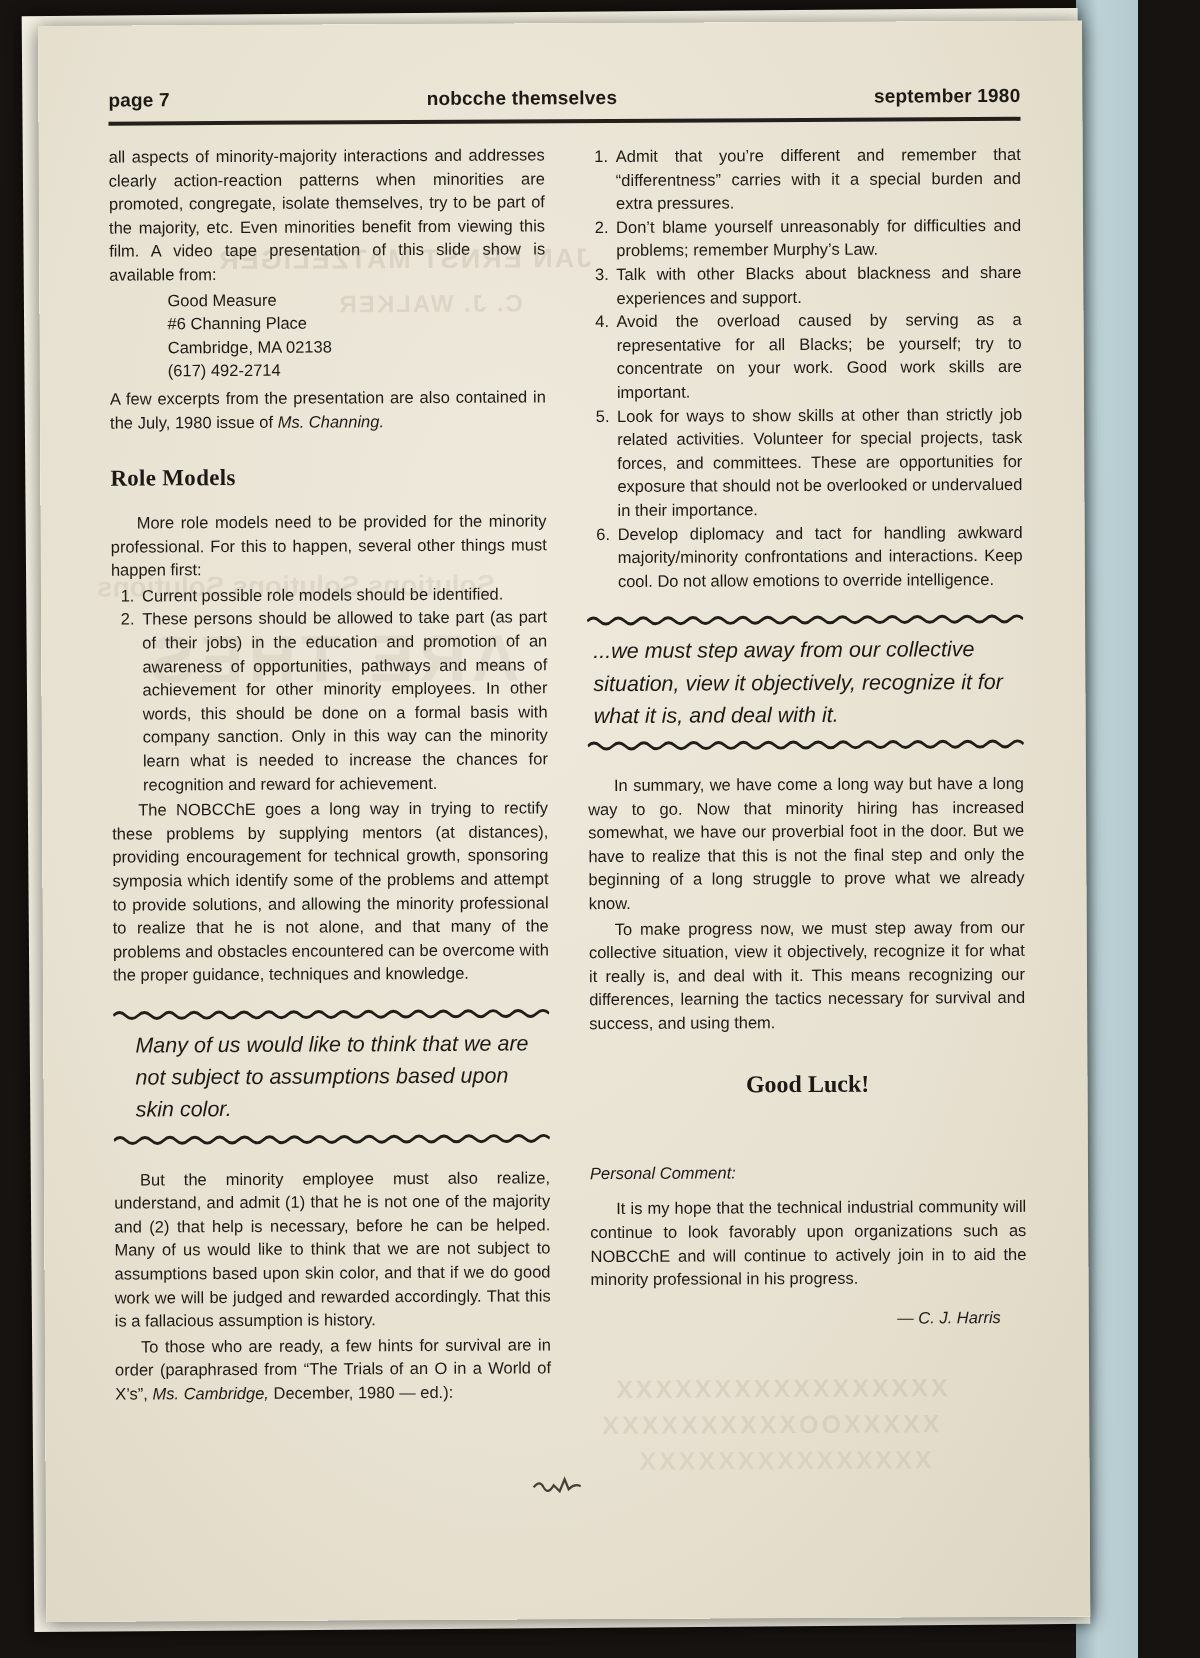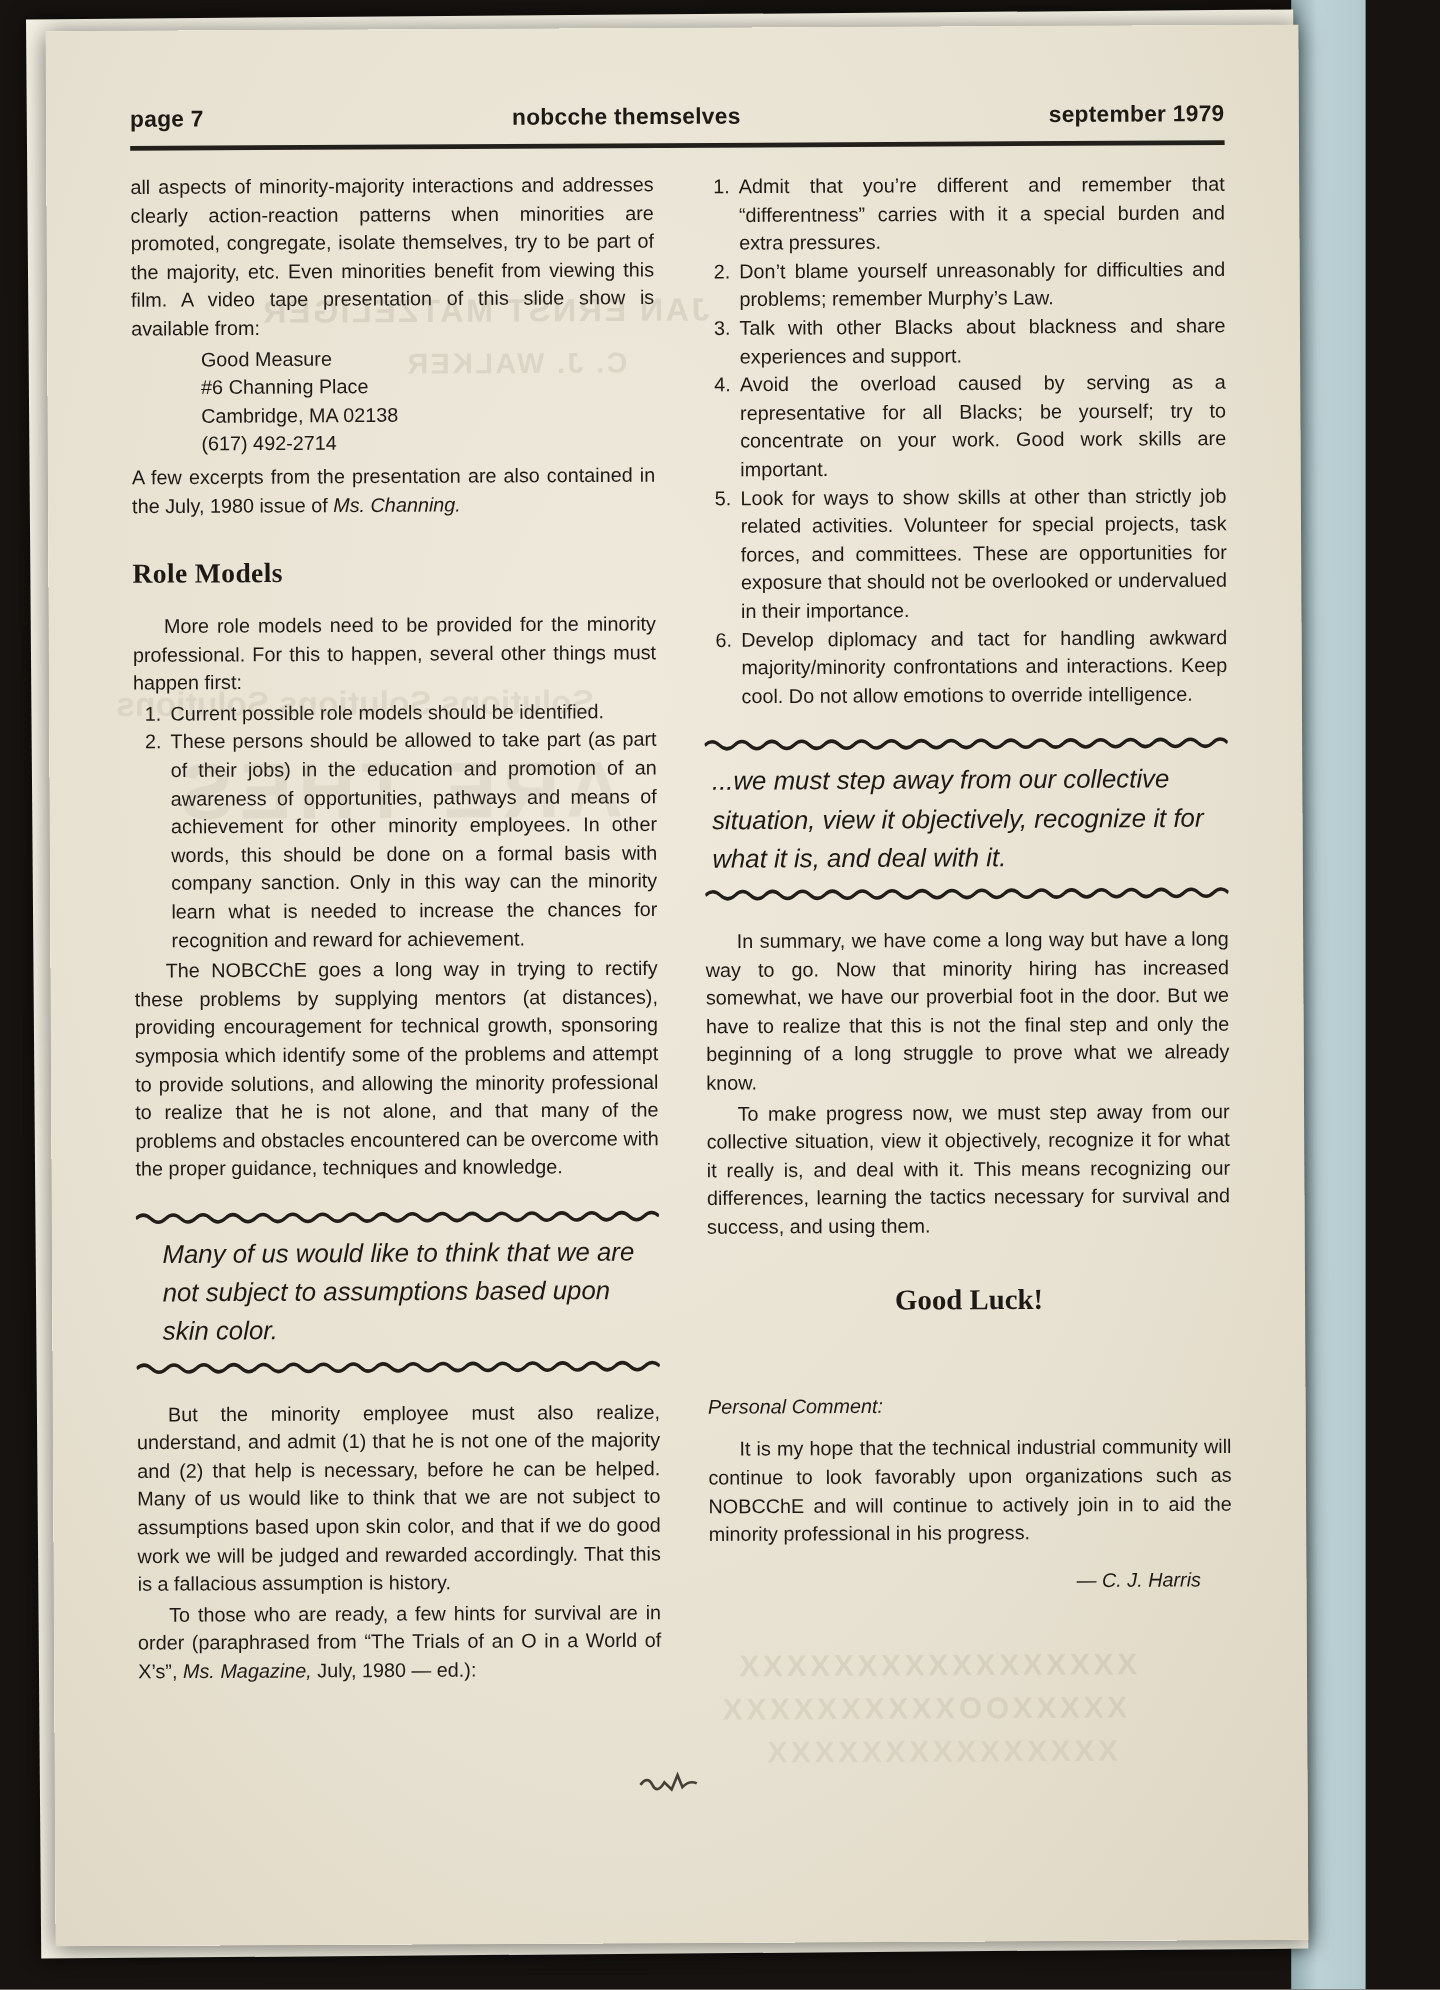--- a/index.html
+++ b/index.html
@@ -110,21 +110,21 @@
     <div class="bleed blx2">XXXXXOOXXXXXXXXXX</div>
     <div class="bleed blx3">XXXXXXXXXXXXXXX</div>
 
     <svg class="pen-mark" width="52" height="20" viewBox="0 0 52 20">
       <path d="M2 12 q6 -8 10 0 t10 -2 l6 6 l5 -12 l4 10 q6 -6 12 -3"></path>
     </svg>
 
     <header class="page-header">
       <span>page 7</span>
       <span>nobcche themselves</span>
-      <span>september 1979</span>
+      <span>september 1980</span>
     </header>
 
     <div class="columns">
 
       <div class="col">
         <p class="body-p">all aspects of minority-majority interactions and addresses clearly action-reaction patterns when minorities are promoted, congregate, isolate themselves, try to be part of the majority, etc. Even minorities benefit from viewing this film. A video tape presentation of this slide show is available from:</p>
 
         <div class="address">
           <div>Good Measure</div>
           <div>#6 Channing Place</div>
@@ -150,21 +150,21 @@
           </svg>
 
         <blockquote class="pull-quote">Many of us would like to think that we are not subject to assumptions based upon skin color.</blockquote>
 
         <svg class="wavy below" viewBox="0 0 420 10" preserveAspectRatio="none">
             <path d="M0 5 Q6 0 12 5 T24 5 T36 5 T48 5 T60 5 T72 5 T84 5 T96 5 T108 5 T120 5 T132 5 T144 5 T156 5 T168 5 T180 5 T192 5 T204 5 T216 5 T228 5 T240 5 T252 5 T264 5 T276 5 T288 5 T300 5 T312 5 T324 5 T336 5 T348 5 T360 5 T372 5 T384 5 T396 5 T408 5 T420 5"></path>
           </svg>
 
         <p class="body-p indent">But the minority employee must also realize, understand, and admit (1) that he is not one of the majority and (2) that help is necessary, before he can be helped. Many of us would like to think that we are not subject to assumptions based upon skin color, and that if we do good work we will be judged and rewarded accordingly. That this is a fallacious assumption is history.</p>
 
-        <p class="body-p indent"><span>To those who are ready, a few hints for survival are in order (paraphrased from “The Trials of an O in a World of X’s”, </span><em>Ms. Magazine,</em><span> July, 1980 — ed.):</span></p>
+        <p class="body-p indent"><span>To those who are ready, a few hints for survival are in order (paraphrased from “The Trials of an O in a World of X’s”, </span><em>Ms. Cambridge,</em><span> December, 1980 — ed.):</span></p>
       </div>
 
       <div class="col">
 
         <ol class="num-list">
           <li>Admit that you’re different and remember that “differentness” carries with it a special burden and extra pressures.</li>
           <li>Don’t blame yourself unreasonably for difficulties and problems; remember Murphy’s Law.</li>
           <li>Talk with other Blacks about blackness and share experiences and support.</li>
           <li>Avoid the overload caused by serving as a representative for all Blacks; be yourself; try to concentrate on your work. Good work skills are important.</li>
           <li>Look for ways to show skills at other than strictly job related activities. Volunteer for special projects, task forces, and committees. These are opportunities for exposure that should not be overlooked or undervalued in their importance.</li>

